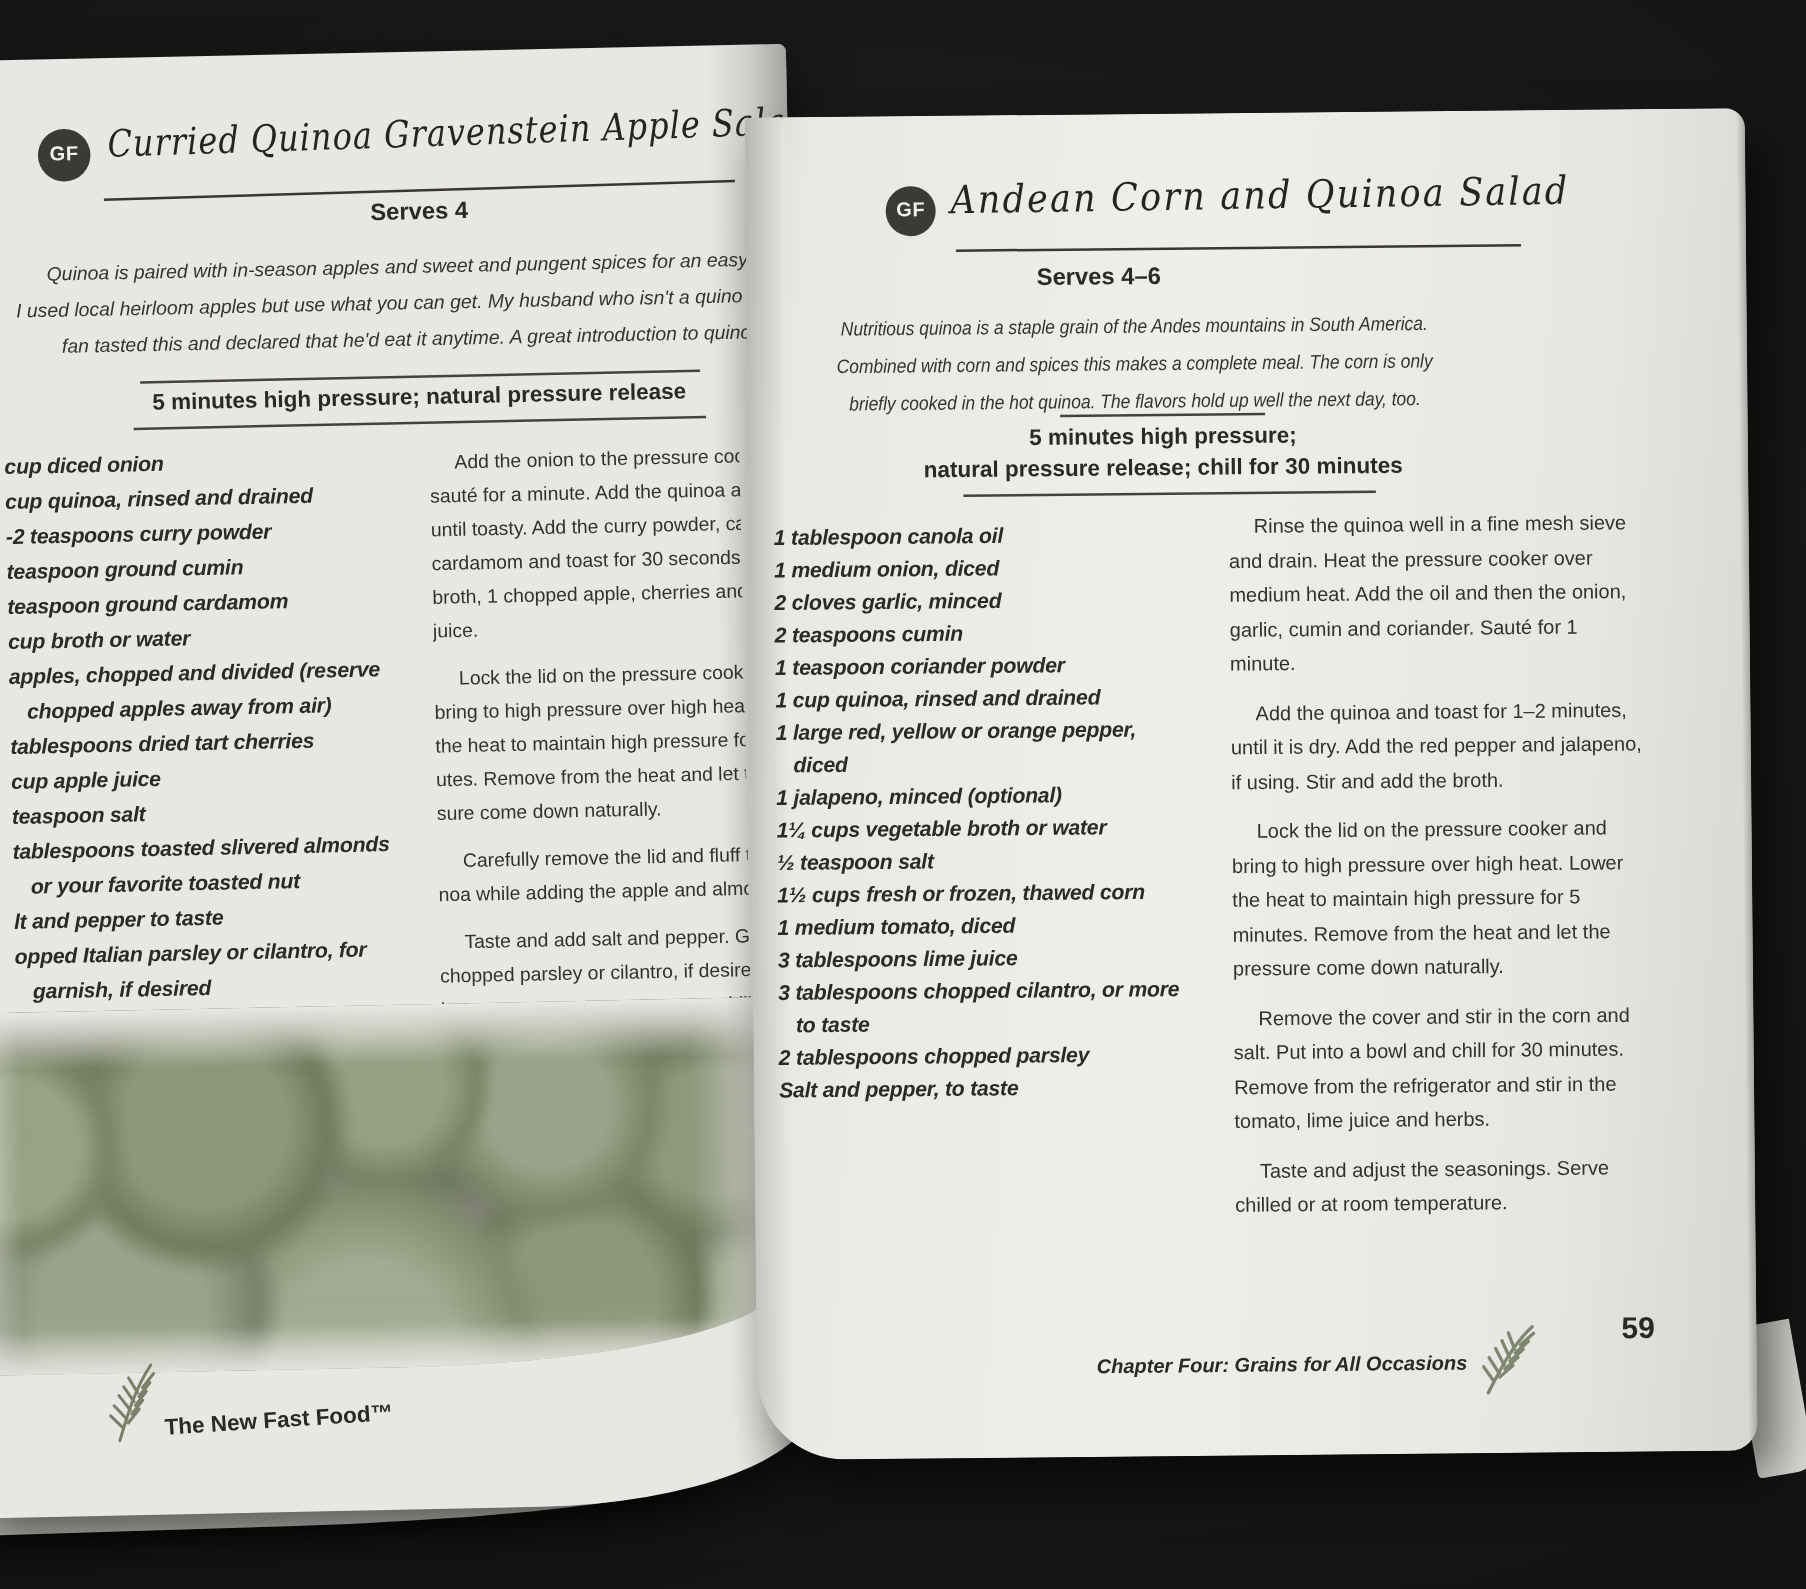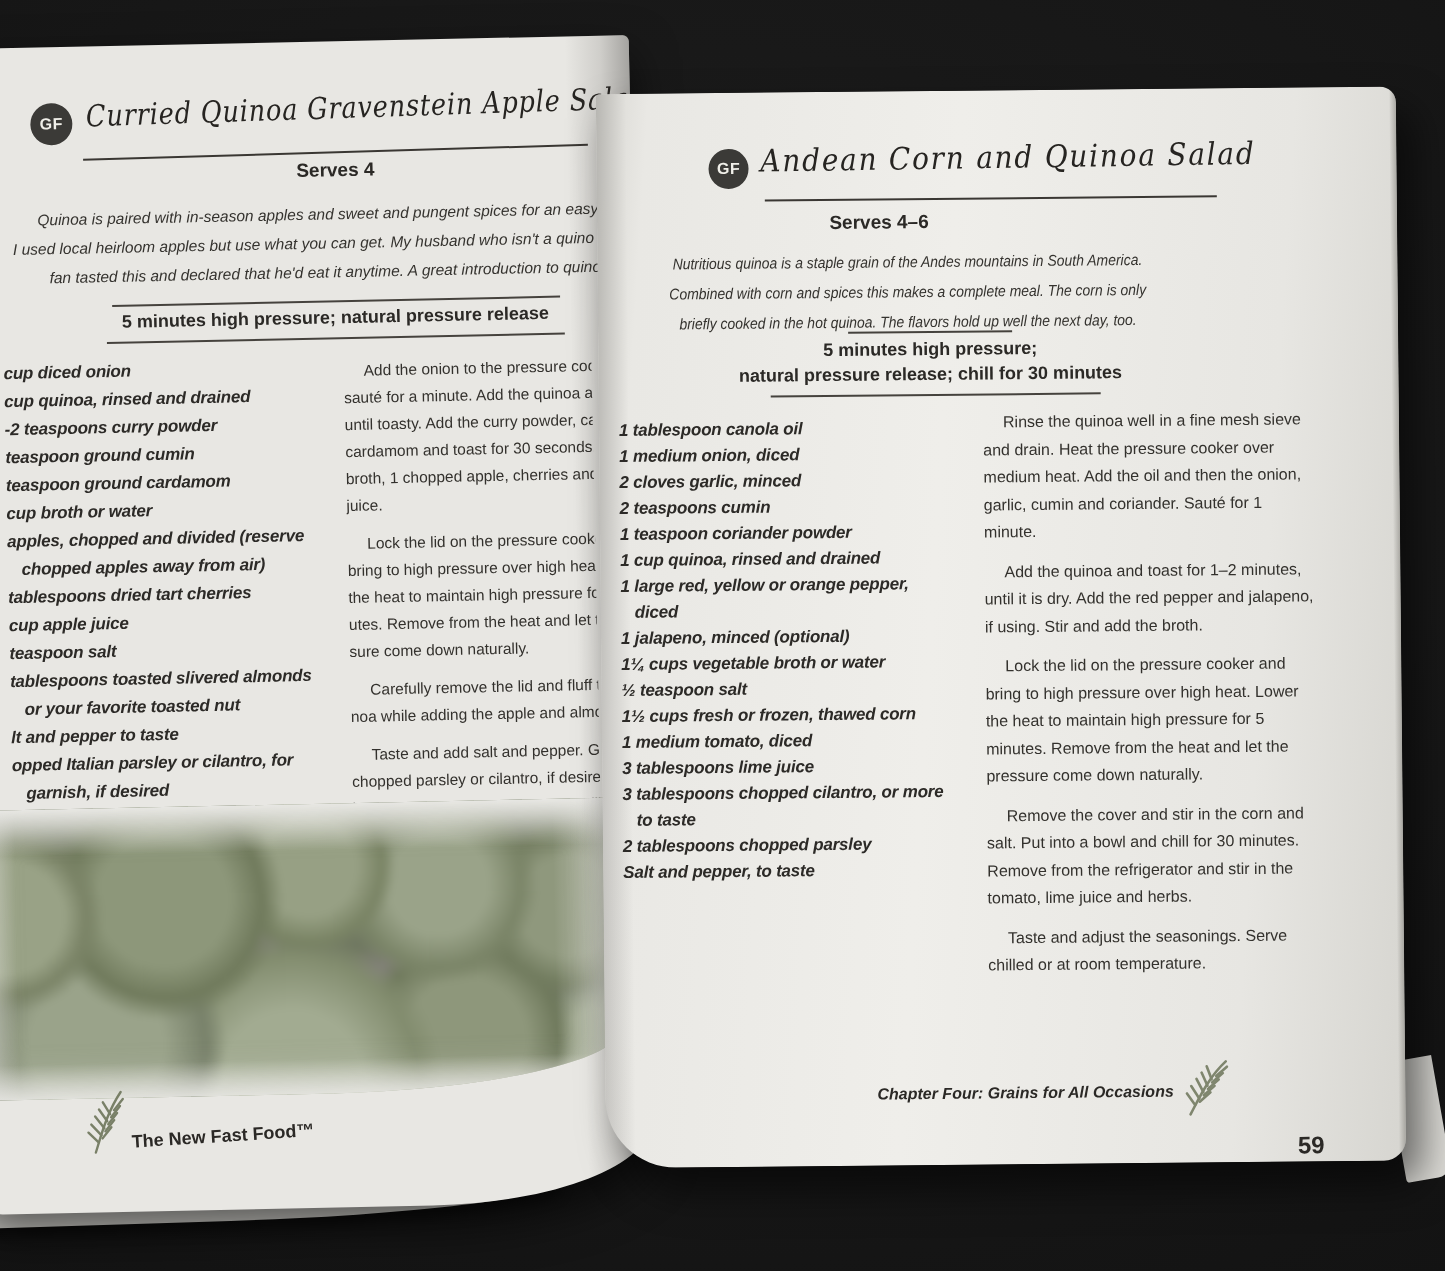--- a/index.html
+++ b/index.html
@@ -237,16 +237,16 @@
           <path d="M12.5 19 L 8 13"></path>
         <path d="M14 15.5 L 10 9.5"></path>
           <path d="M15.5 12 L 12 6"></path>
         <path d="M11.5 24 L 16 18.5"></path>
           <path d="M13 20.5 L 17.5 15"></path>
           <path d="M14.5 17 L 19 11.5"></path>
         <path d="M16 13.5 L 20.5 8"></path>
           <path d="M17.5 10 L 22 4.5"></path>
       </g>
     </svg>
-    <div class="abs page-num" style="left:692px;top:1044px;">59</div>
+    <div class="abs page-num" style="left:692px;top:962px;">59</div>
   </div>
 
 </div>
 
 </body></html>

